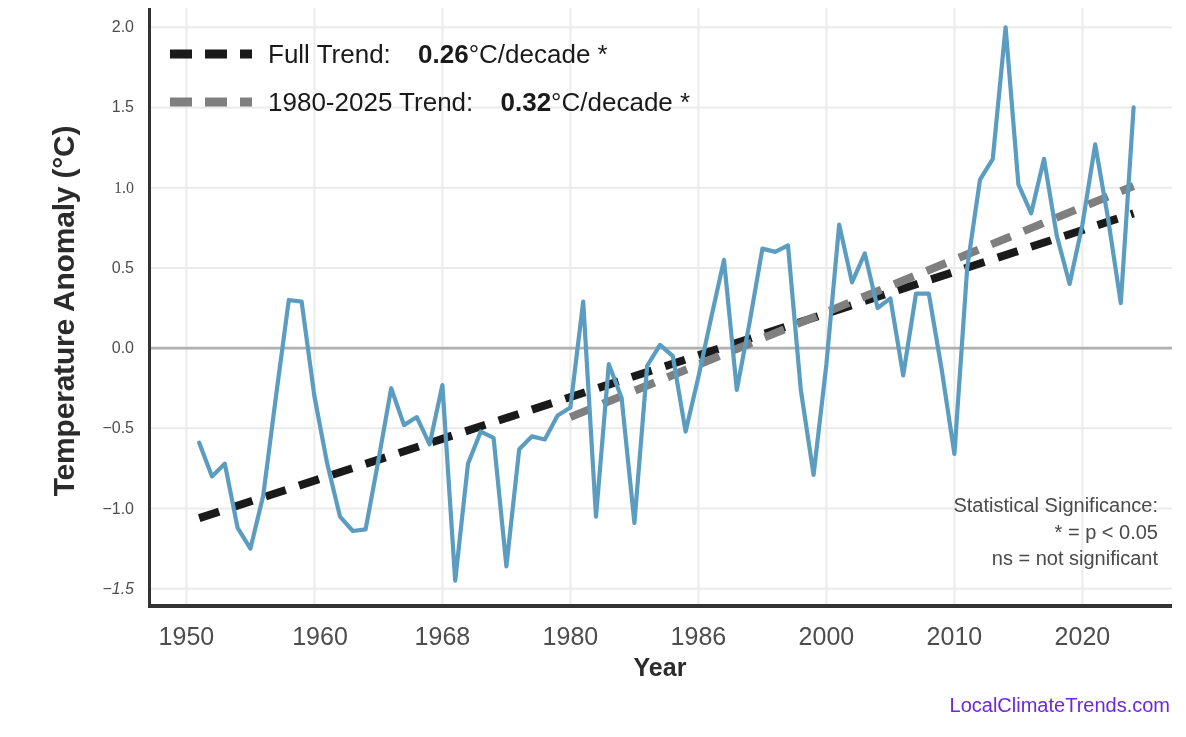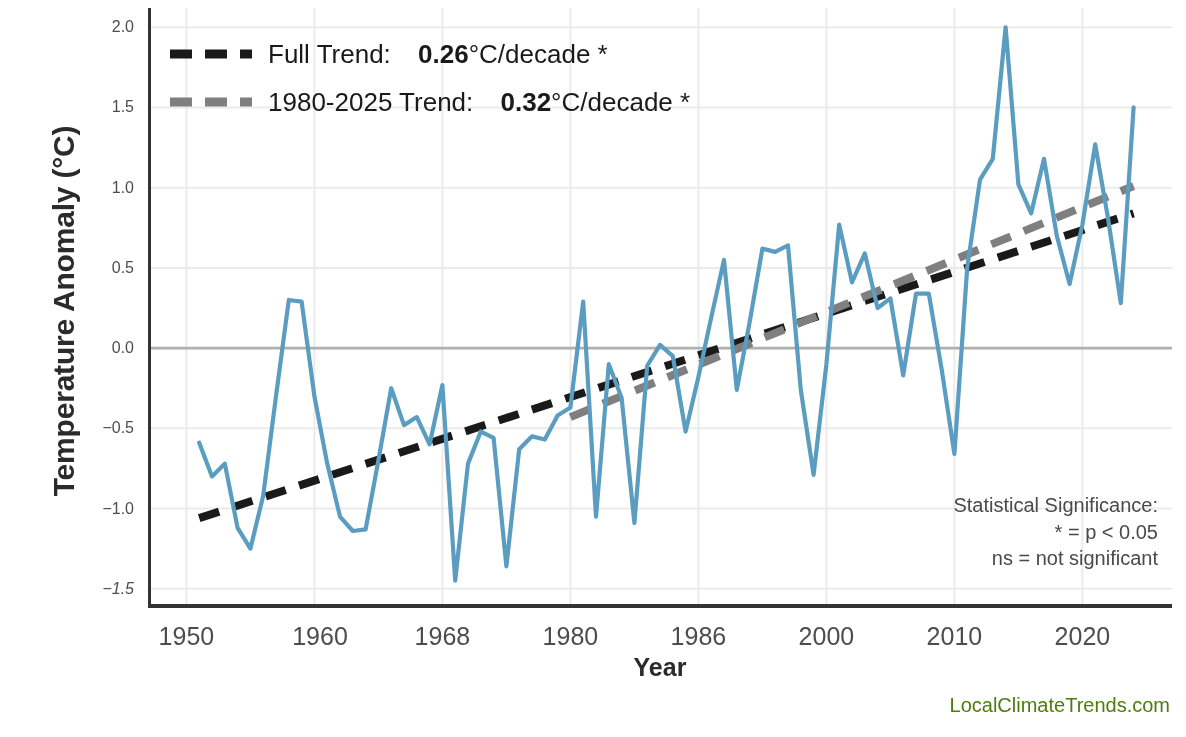--- a/index.html
+++ b/index.html
@@ -48,21 +48,21 @@
     font-weight: bold;
     color: #2b2b2b;
   }
 
   
   #credit {
     position: absolute;
     right: 16px;
     top: 694px;
     font-size: 20px;
-    color: #4d7c0f;
+    color: #6d28d9;
     white-space: nowrap;
   }
 
   
   #panel {
     position: absolute;
     left: 148px;
     top: 8px;
     width: 1024px;
     height: 600px;
@@ -204,21 +204,21 @@
         </g>
     </svg>
   </div>
 
   <div class="ytickwrap" id="ticklabels">
       <div class="ytick-lbl" style="left: 38px; top: 588.749px; font-style: italic;">−1.5</div>
       <div class="ytick-lbl" style="left: 38px; top: 508.535px;">−1.0</div>
       <div class="ytick-lbl" style="left: 38px; top: 428.321px;">−0.5</div>
       <div class="ytick-lbl" style="left: 38px; top: 348.107px;">0.0</div>
       <div class="ytick-lbl" style="left: 38px; top: 267.893px;">0.5</div>
-      <div class="ytick-lbl" style="left: 38px; top: 187.679px;">1.0</div>
+      <div class="ytick-lbl" style="left: 38px; top: 187.679px; font-family: Liberation Serif, serif;">1.0</div>
       <div class="ytick-lbl" style="left: 38px; top: 107.465px;">1.5</div>
       <div class="ytick-lbl" style="left: 38px; top: 27.2513px;">2.0</div>
       <div class="xtick-lbl" style="left: 186.4px; top: 622px;">1950</div>
       <div class="xtick-lbl" style="left: 320px; top: 622px;">1960</div>
       <div class="xtick-lbl" style="left: 442.4px; top: 622px;">1968</div>
       <div class="xtick-lbl" style="left: 570.4px; top: 622px;">1980</div>
       <div class="xtick-lbl" style="left: 698.4px; top: 622px;">1986</div>
       <div class="xtick-lbl" style="left: 826.4px; top: 622px;">2000</div>
       <div class="xtick-lbl" style="left: 954.4px; top: 622px;">2010</div>
       <div class="xtick-lbl" style="left: 1082.4px; top: 622px;">2020</div>

